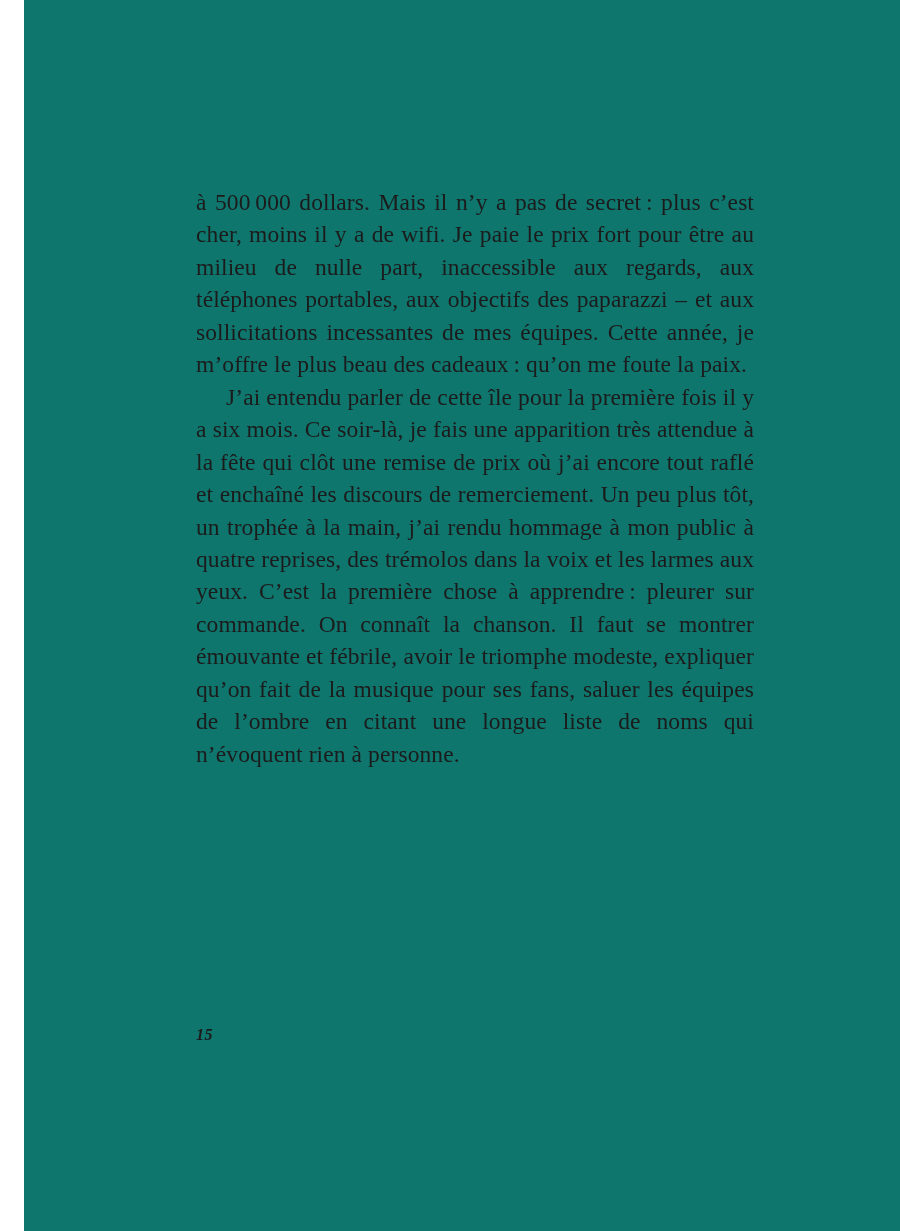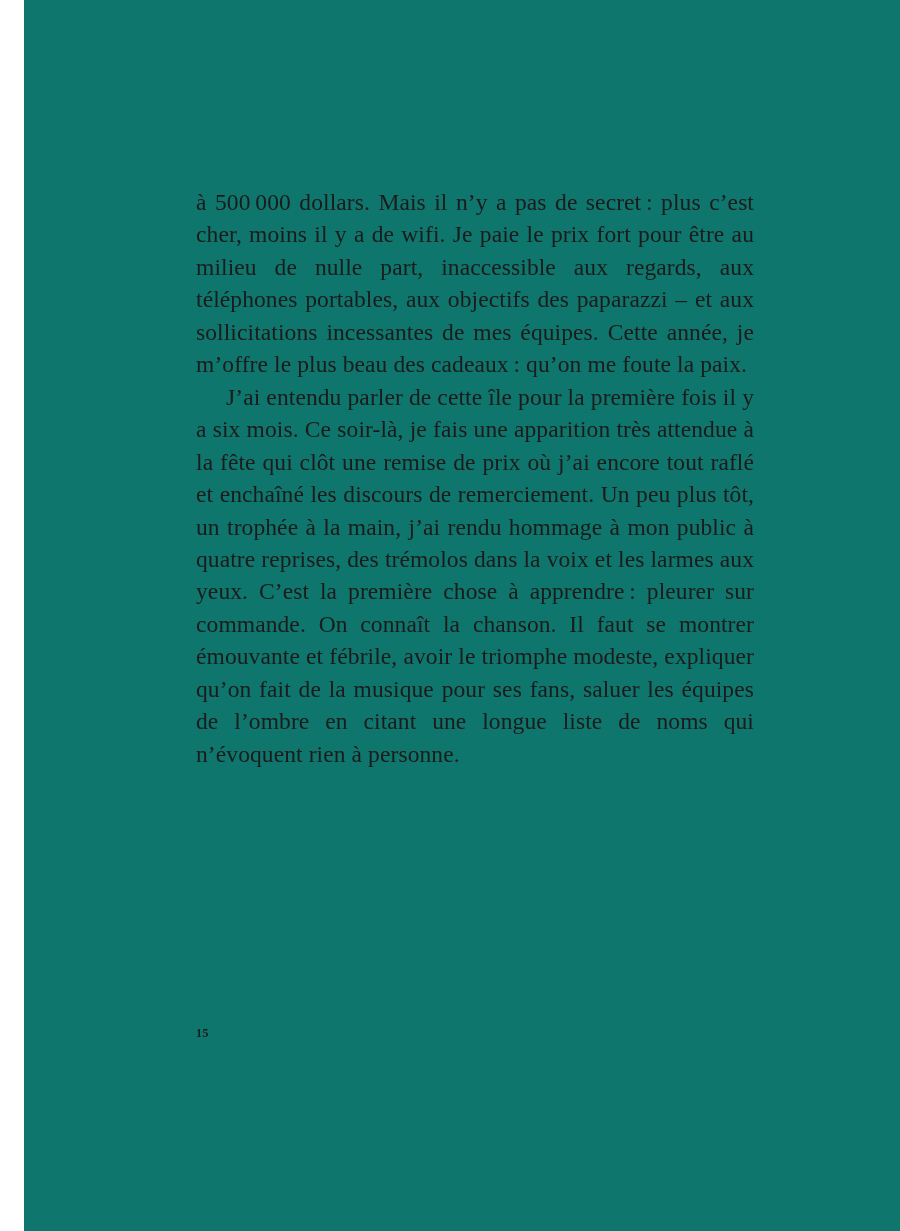--- a/index.html
+++ b/index.html
@@ -43,22 +43,23 @@
   .text-block p.indented {
     text-indent: 30px;
   }
   .text-block em {
     font-style: italic;
   }
   .page-number {
     position: absolute;
     left: 172px;
     top: 1026px;
-    font-size: 12px;
+    font-size: 16px;
     font-weight: bold;
+    font-style: italic;
     color: #1b1b1b;
     letter-spacing: 0.5px;
   }
 </style>
 </head>
 <body>
 
 <div class="book-page">
   <div class="text-block" id="text-block">
       <p><span>à 500 000 dollars. Mais il n’y a pas de secret : plus c’est cher, moins il y a de wifi. Je paie le prix fort pour être au milieu de nulle part, inaccessible aux regards, aux téléphones portables, aux objectifs des paparazzi – et aux sollicitations incessantes de mes équipes. Cette année, je m’offre le plus beau des cadeaux : qu’on me foute la paix.</span></p>

